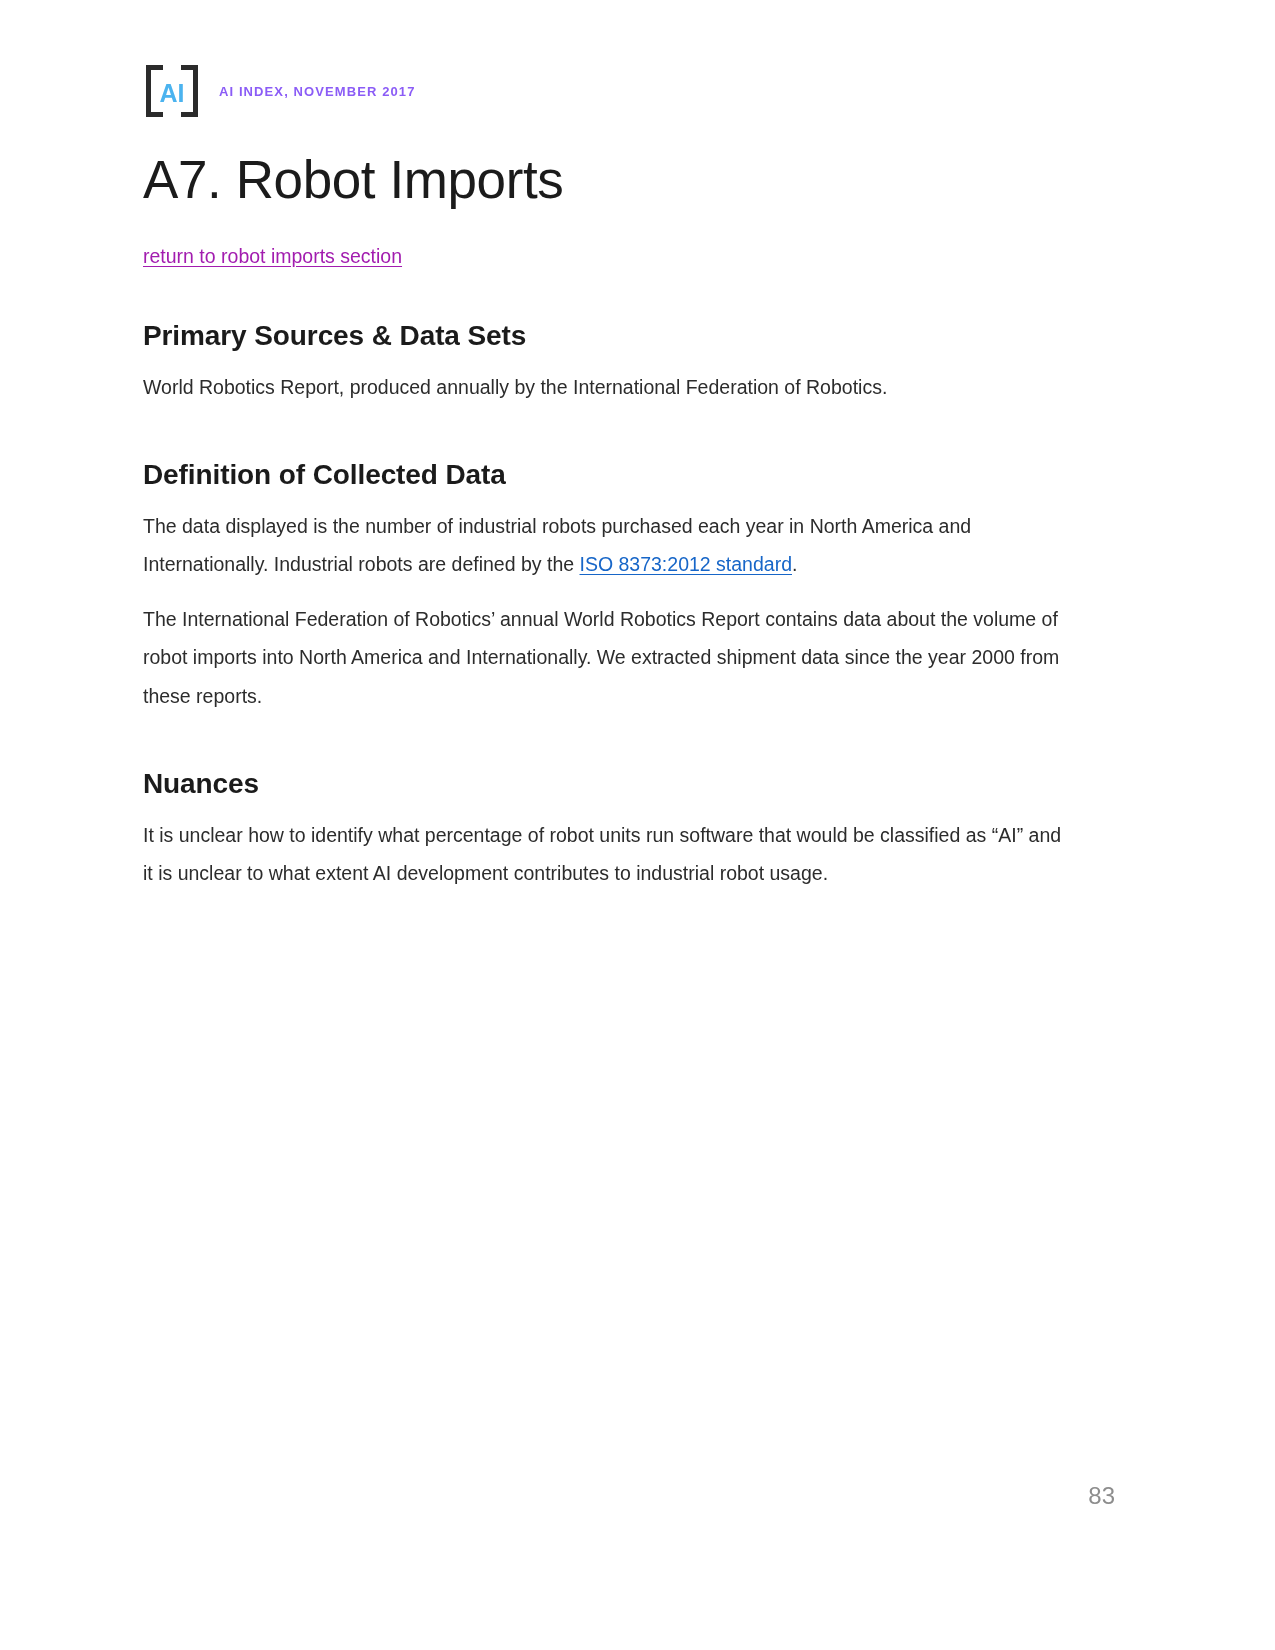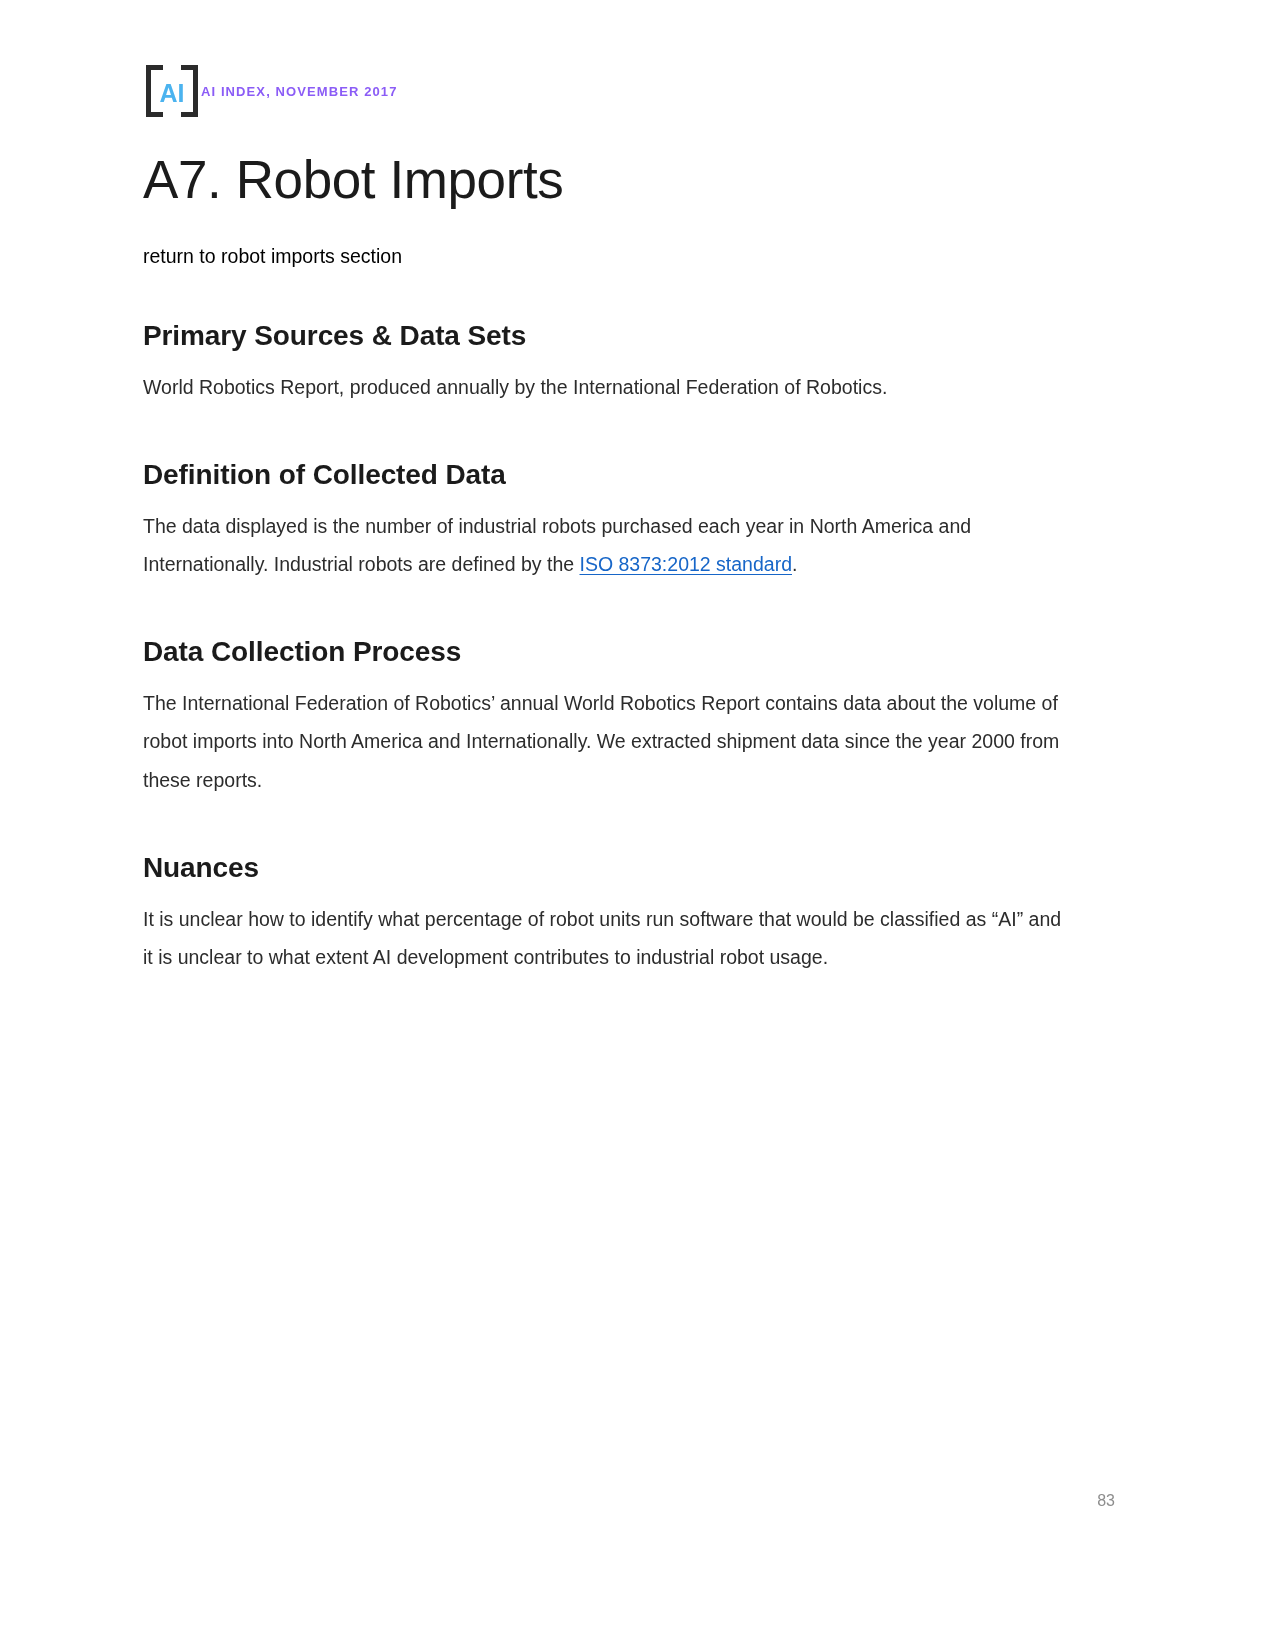--- a/index.html
+++ b/index.html
@@ -23,20 +23,21 @@
     padding: 0;
   }
 
   
   .header {
     position: absolute;
     top: 62px;
     left: 143px;
     display: flex;
     align-items: center;
+    gap: 18px;
   }
   .logo {
     width: 58px;
     height: 58px;
     position: relative;
     flex: none;
   }
   .logo svg { display: block; }
   .header-title {
     font-size: 13px;
@@ -59,21 +60,22 @@
     letter-spacing: -0.4px;
     margin: 0 0 0 0;
     padding-top: 10px;
     color: #1b1b1b;
     line-height: 1.15;
   }
   .return-link {
     display: inline-block;
     margin-top: 34px;
     font-size: 19.5px;
-    color: #000000;
+    color: #a21caf;
+    text-decoration: underline;
     text-underline-offset: 3px;
     cursor: pointer;
   }
   h2.section-title {
     font-size: 28px;
     font-weight: 700;
     color: #1b1b1b;
     margin: 52px 0 0 0;
     letter-spacing: -0.1px;
   }
@@ -88,21 +90,21 @@
     color: #1766c8;
     text-decoration: underline;
     text-underline-offset: 3px;
     cursor: pointer;
     margin-top: 24px;
   }
   .page-number {
     position: absolute;
     right: 160px;
     bottom: 140px;
-    font-size: 16px;
+    font-size: 24px;
     color: #8d8d8d;
   }
 </style>
 </head>
 <body>
 
 <div class="page">
 
   <div class="header">
     <div class="logo">
@@ -120,21 +122,20 @@
     <h1 class="doc-title">A7. Robot Imports</h1>
 
     <a class="return-link">return to robot imports section</a>
 
     <h2 class="section-title">Primary Sources &amp; Data Sets</h2>
     <p class="body-text">World Robotics Report, produced annually by the International Federation of Robotics.</p>
 
     <h2 class="section-title">Definition of Collected Data</h2>
     <p class="body-text"><span>The data displayed is the number of industrial robots purchased each year in North America and Internationally. Industrial robots are defined by the </span><a class="inline-link">ISO 8373:2012 standard</a><span>.</span></p>
 
-    <h2 class="section-title">Data Collection Process</h2>
     <p class="body-text">The International Federation of Robotics’ annual World Robotics Report contains data about the volume of robot imports into North America and Internationally. We extracted shipment data since the year 2000 from these reports.</p>
 
     <h2 class="section-title">Nuances</h2>
     <p class="body-text">It is unclear how to identify what percentage of robot units run software that would be classified as “AI” and it is unclear to what extent AI development contributes to industrial robot usage.</p>
 
   </div>
 
   <div class="page-number">83</div>
 
 </div>

